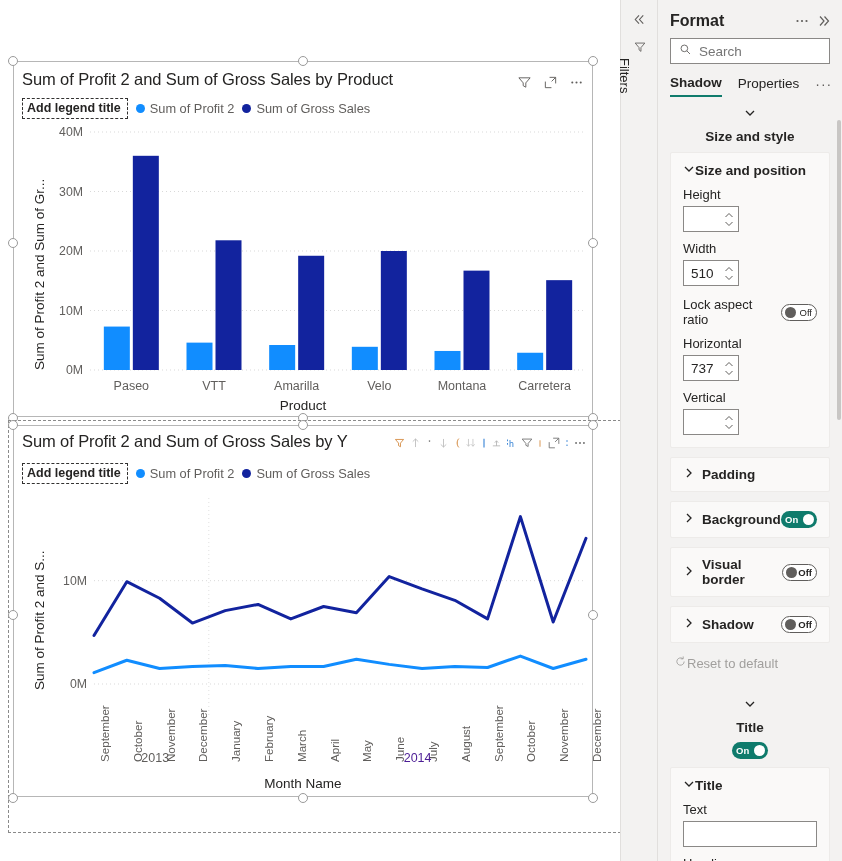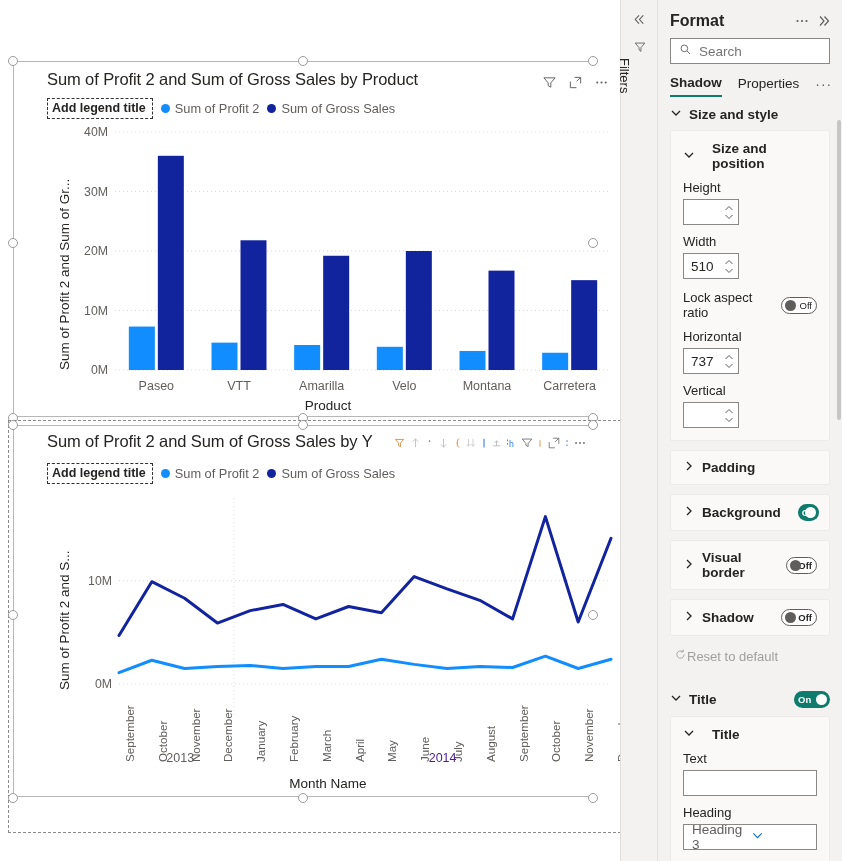--- a/index.html
+++ b/index.html
@@ -24,21 +24,21 @@
   .handle {
     position: absolute; width: 10px; height: 10px;
     border-radius: 50%; background: #fff; border: 1px solid #9a9a9a;
     margin: -5px 0 0 -5px;
   }
   .dashed-outer {
     position: absolute; border: 1px dashed #8a8a8a;
   }
 
   
-  .visual { position: absolute; background: #fff; margin-left: 25px; }
+  .visual { position: absolute; background: #fff; }
 
   .vis-title {
     font-size: 16.5px; color: #252423; letter-spacing: -0.1px;
     white-space: nowrap; overflow: hidden;
   }
   .vis-icons {
     position: absolute; right: 8px; display: flex; gap: 11px;
     align-items: center;
   }
   .vis-icons svg { display: block; }
@@ -102,29 +102,29 @@
     border: none; outline: none; font-size: 13.5px; color: #605e5c;
     font-family: "Liberation Sans", sans-serif; background: transparent; width: 100%;
   }
   .tabs { display: flex; align-items: center; gap: 16px; padding: 11px 12px 0 12px; }
   .tab { font-size: 13.5px; color: #252423; padding-bottom: 5px; cursor: pointer; }
   .tab.active { font-weight: bold; border-bottom: 2px solid #0f7b6c; }
   .tab-more { color: #605e5c; font-size: 14px; letter-spacing: 1px; padding-bottom: 5px;}
 
   .sect-head {
     display: flex; align-items: center; gap: 7px;
-    padding: 10px 12px 8px 12px; font-size: 13.5px; font-weight: bold; color: #252423;
+    padding: 10px 12px 8px 12px; font-size: 13.5px; font-weight: bold; color: #252423; flex-direction: column;
   }
 
   .card {
     background: #faf9f8; border: 1px solid #edebe9;
     margin: 0 12px 9px 12px; border-radius: 2px; padding: 10px 12px 12px 12px;
   }
   .card-row {
-    display: flex; align-items: center; gap: 17px;
+    display: flex; align-items: center; gap: 0;
     font-size: 13.5px; font-weight: bold; color: #252423;
   }
   .card.collapsible { padding: 9px 12px; }
   .card.collapsible .card-row { justify-content: space-between; }
   .card-row-left { display: flex; align-items: center; gap: 7px; }
 
   .field-label { font-size: 13px; color: #252423; margin: 9px 0 4px 0; }
   .spinner {
     display: flex; align-items: center;
     width: 56px; height: 26px; background: #fff; border: 1px solid #8a8886;

